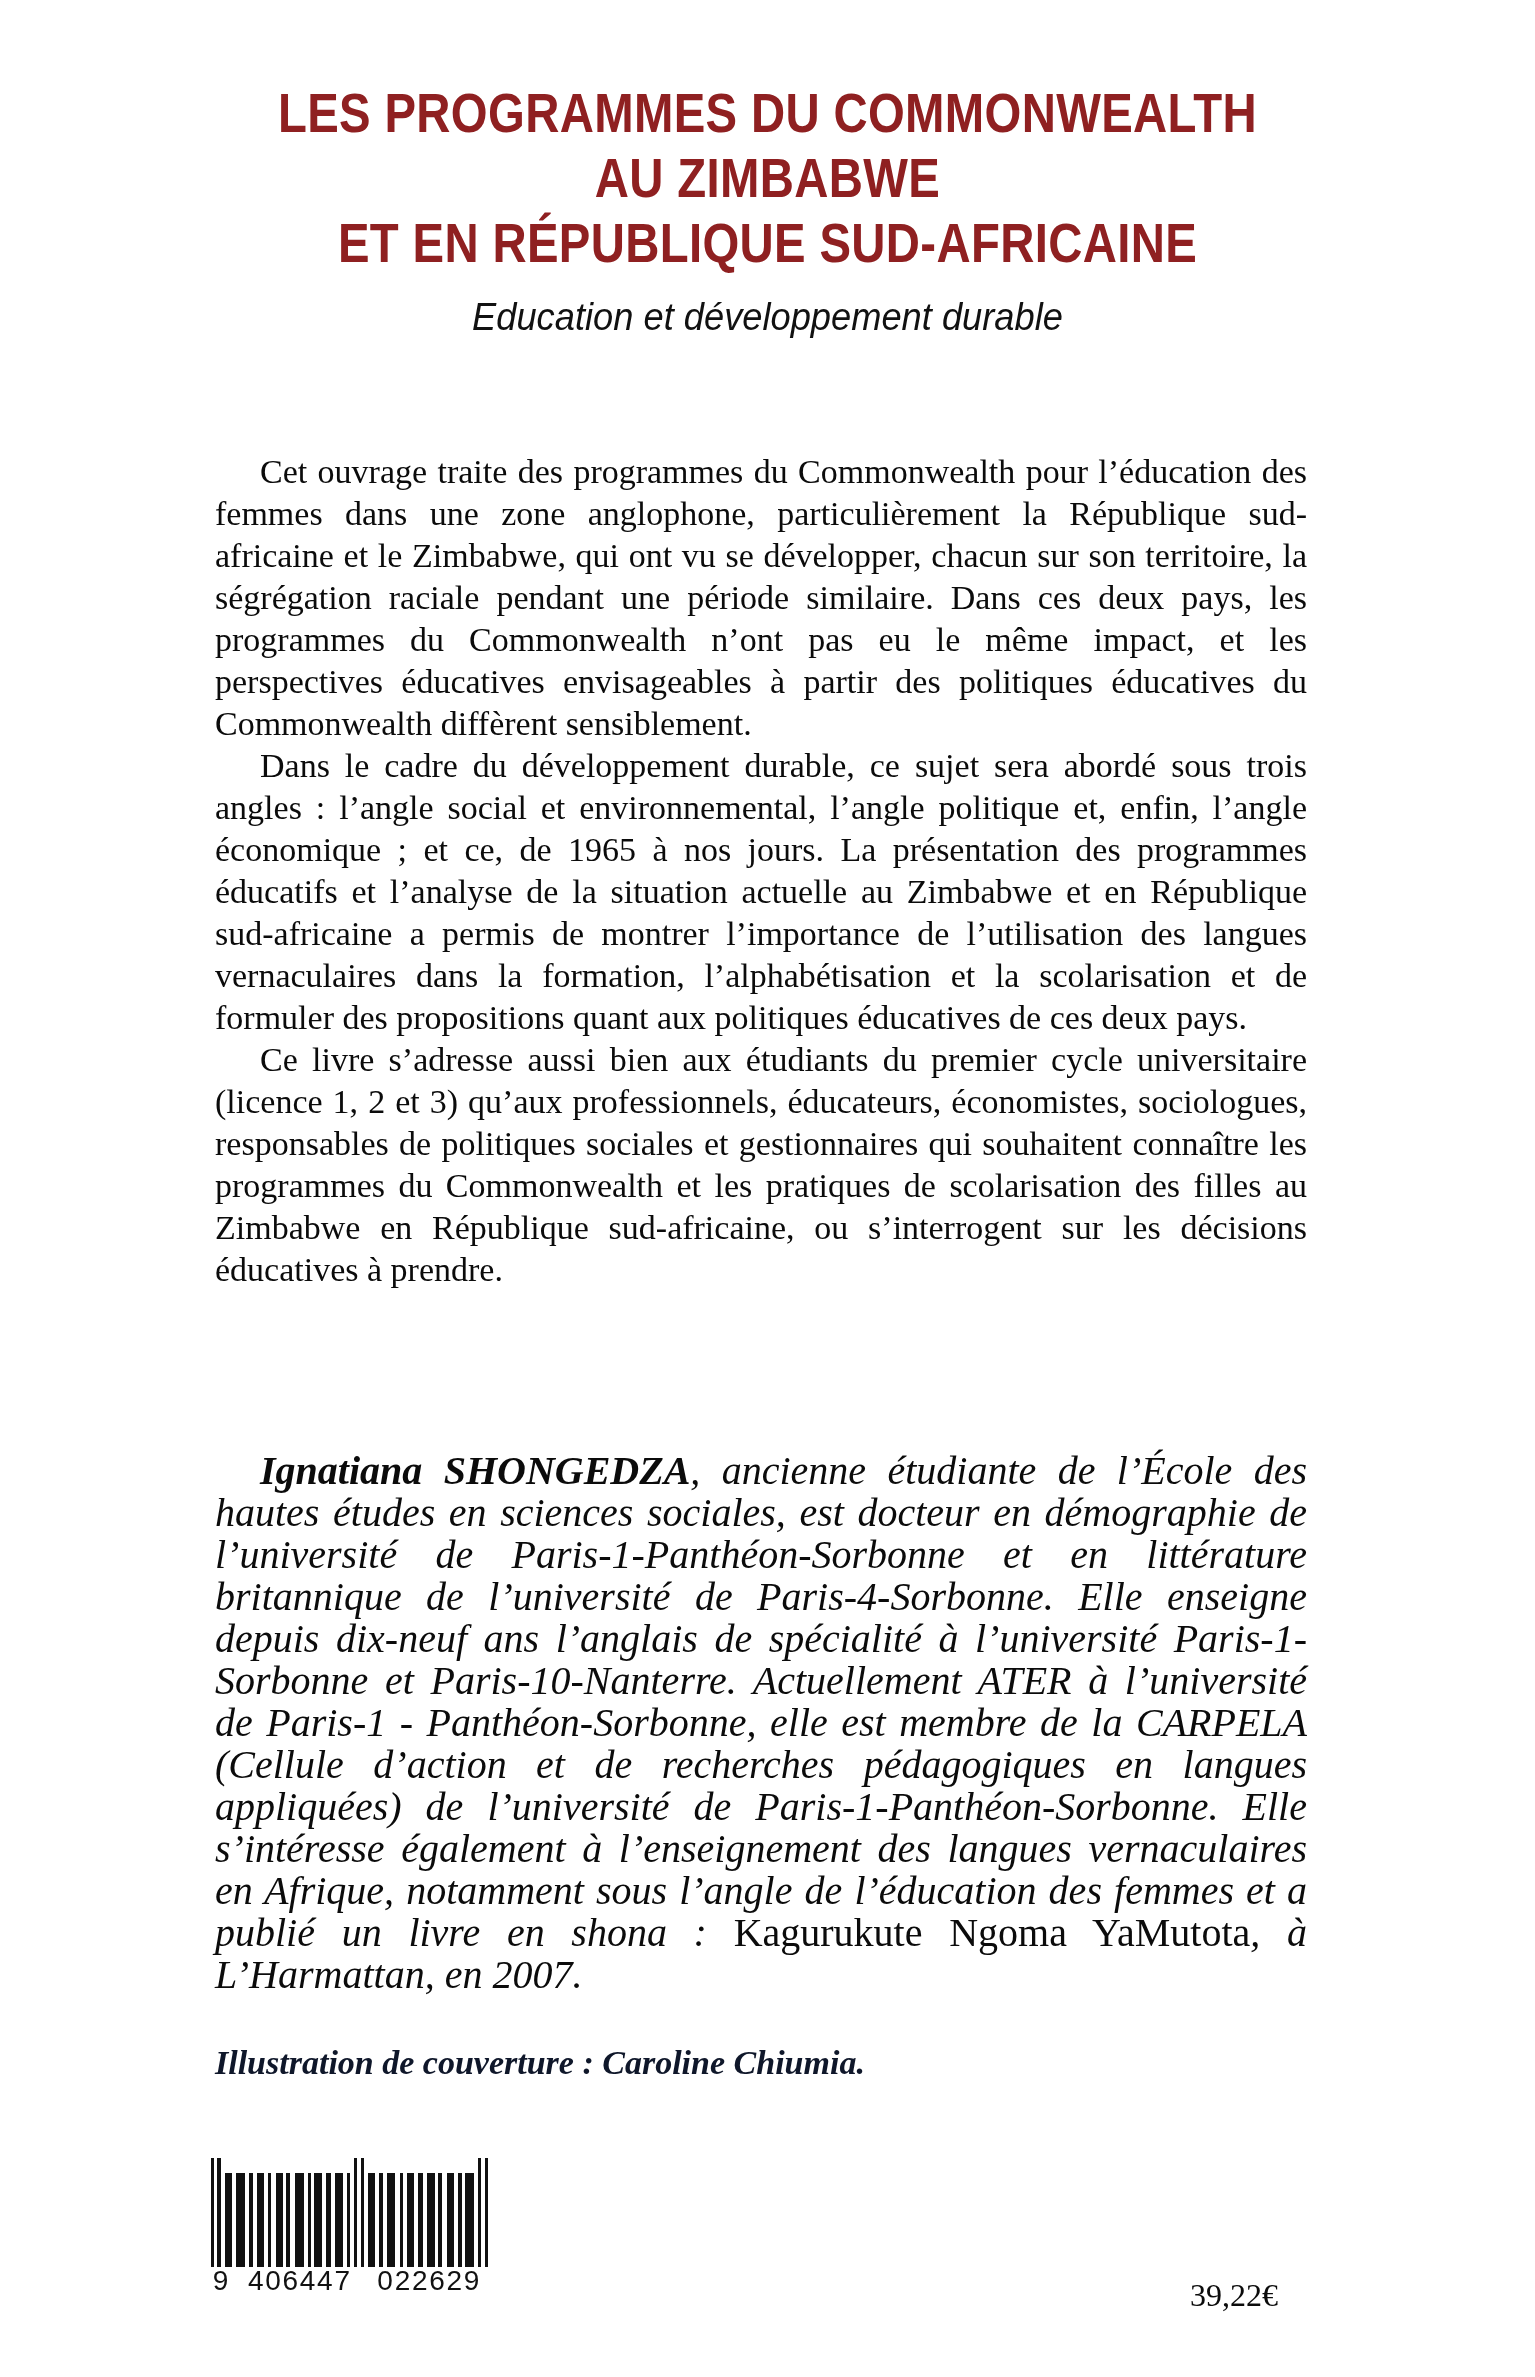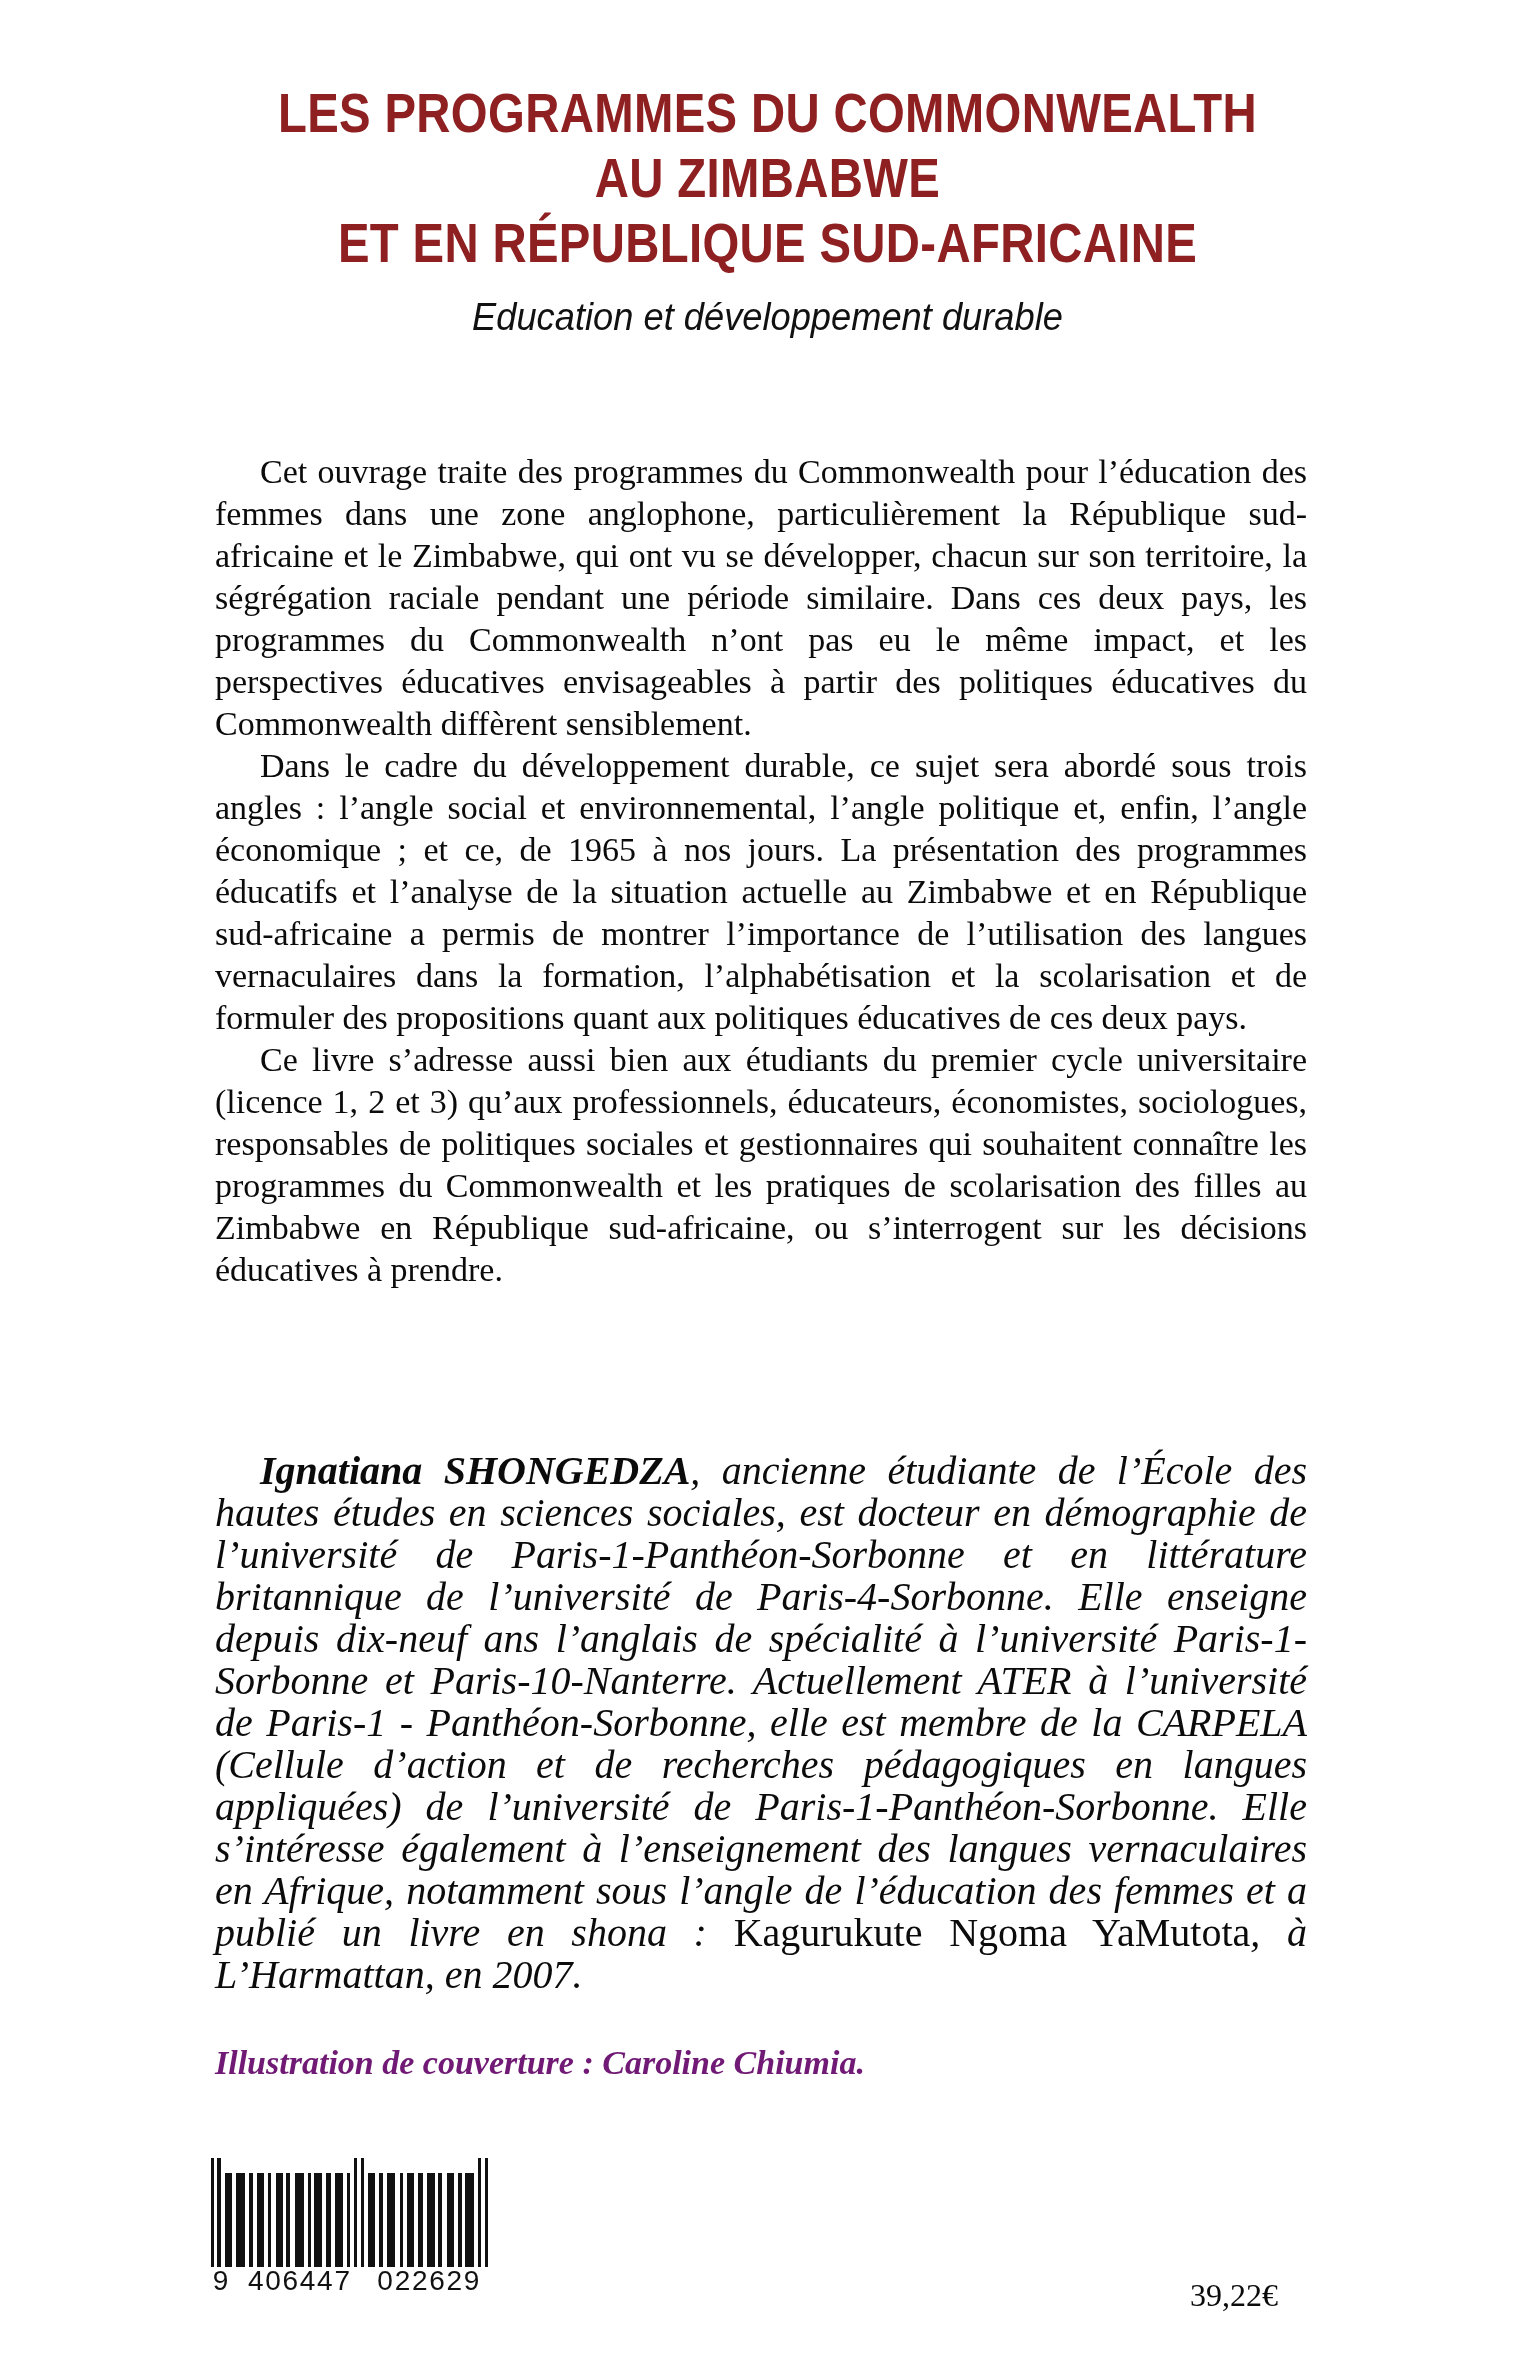--- a/index.html
+++ b/index.html
@@ -101,21 +101,21 @@
 
   
   .illustration-credit {
     position: absolute;
     left: 215px;
     top: 2042px;
     font-style: italic;
     font-weight: 700;
     font-size: 34px;
     line-height: 42px;
-    color: #701a75;
+    color: #0f172a;
   }
 
   
   .barcode-wrap {
     position: absolute;
     left: 211px;
     top: 2158px;
     width: 277px;
   }
 

